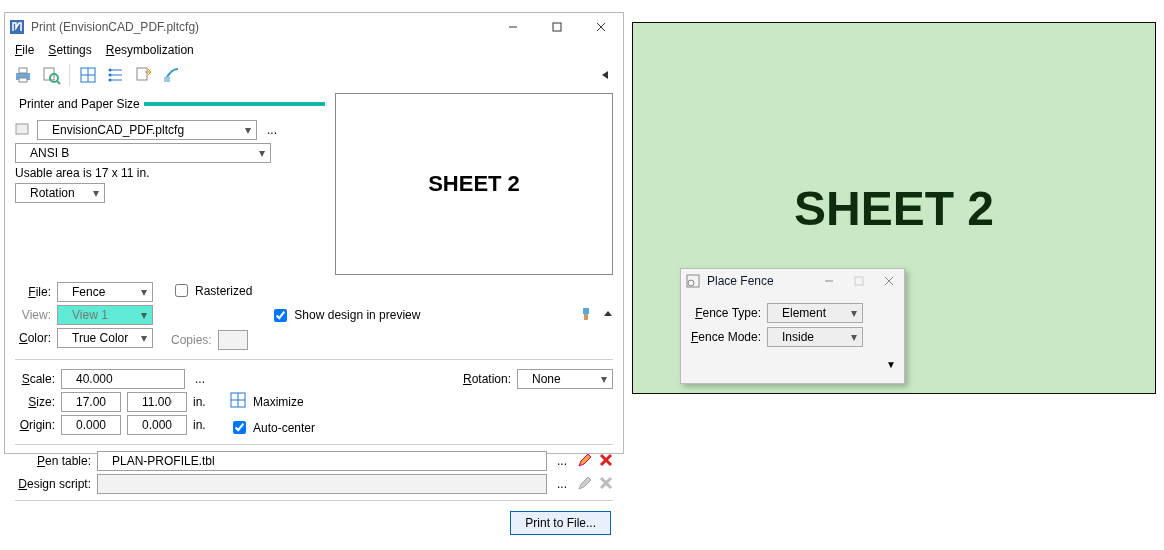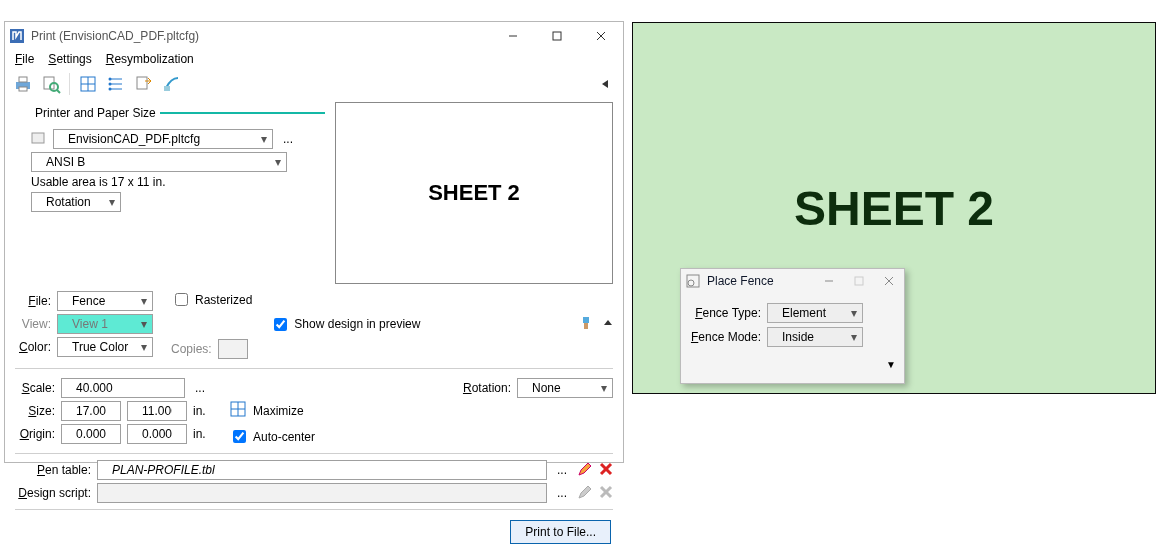--- a/index.html
+++ b/index.html
@@ -41,22 +41,22 @@
     width: 24px; height: 24px;
     display:flex; align-items:center; justify-content:center;
     border: 1px solid transparent;
   }
   .vsep { width:1px; height:22px; background:#ddd; margin:0 2px; }
 
   .body { padding: 0 10px 10px 10px; }
 
   fieldset.group {
     border: none;
-    border-top: 2px solid #14b8a6;
-    margin: 4px 0 6px 16px;
+    border-top: 4px solid #14b8a6;
+    margin: 4px 0 6px 0;
     padding: 6px 0 0 0;
   }
   fieldset.group > legend { padding: 0 4px; color:#000; }
 
   .row { display:flex; align-items:center; gap:6px; margin: 3px 0; }
   .lbl { text-align: right; }
   .lbl.u::first-letter { text-decoration: underline; }
 
   .input, select.select, .combo {
     height: 20px;
@@ -76,21 +76,21 @@
 
   .btn {
     height: 24px;
     padding: 0 14px;
     border: 1px solid #0a64ad;
     background: #e8f0fb;
     font: inherit;
   }
 
   
-  #printwin { left:4px; top:21px; width:620px; height:442px; }
+  #printwin { left:4px; top:12px; width:620px; height:442px; }
 
   #print-main { display:flex; gap:10px; }
   #print-left { flex:1; }
   #preview-pane {
     width: 278px; height: 182px;
     border: 1px solid #888;
     background: #fff;
     display:flex; align-items:center; justify-content:center;
     font: bold 22px Arial, sans-serif;
   }
@@ -357,21 +357,21 @@
               <span class="caret">▾</span>
             </div>
         </div>
       </div>
     </div>
 
     <hr class="section-sep">
 
     <div class="row">
       <span class="lbl u" style="width:76px">Pen table:</span>
-      <input class="input" style="flex: 1 1 0%; font-style: italic;" value="PLAN-PROFILE.tbl">
+      <input class="input" style="flex: 1 1 0%;" value="PLAN-PROFILE.tbl">
       <span class="ellips">...</span>
       <span><svg width="16" height="16" viewBox="0 0 16 16">
             <path d="M2 14 l2 -5 7-7 3 3 -7 7z" fill="#f7a23b" stroke="#c06"></path>
           </svg></span>
       <span><svg width="14" height="14" viewBox="0 0 14 14">
             <line x1="2" y1="2" x2="12" y2="12" stroke="#d22" stroke-width="3"></line>
             <line x1="12" y1="2" x2="2" y2="12" stroke="#d22" stroke-width="3"></line>
           </svg></span>
     </div>
     <div class="row">

